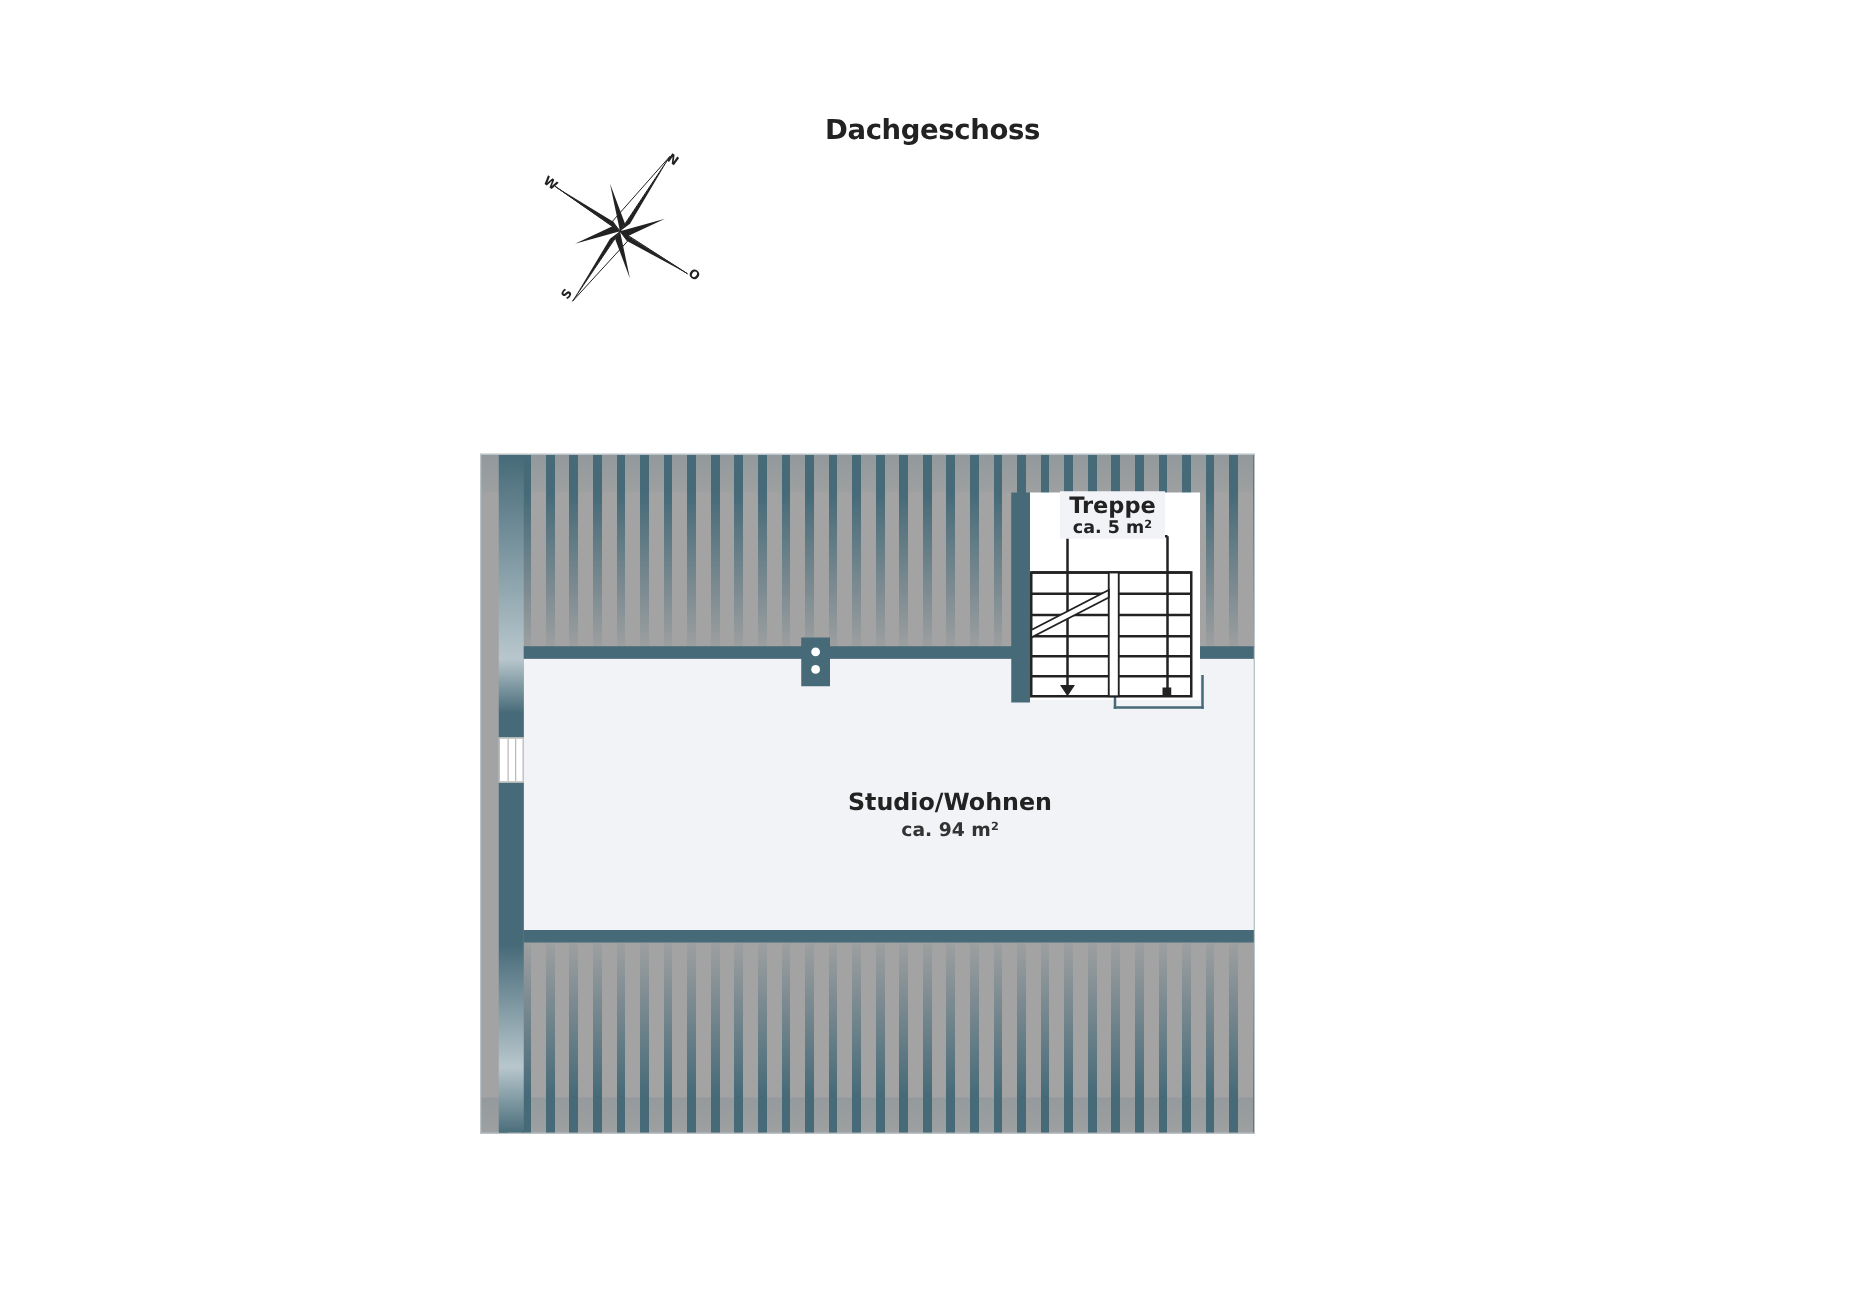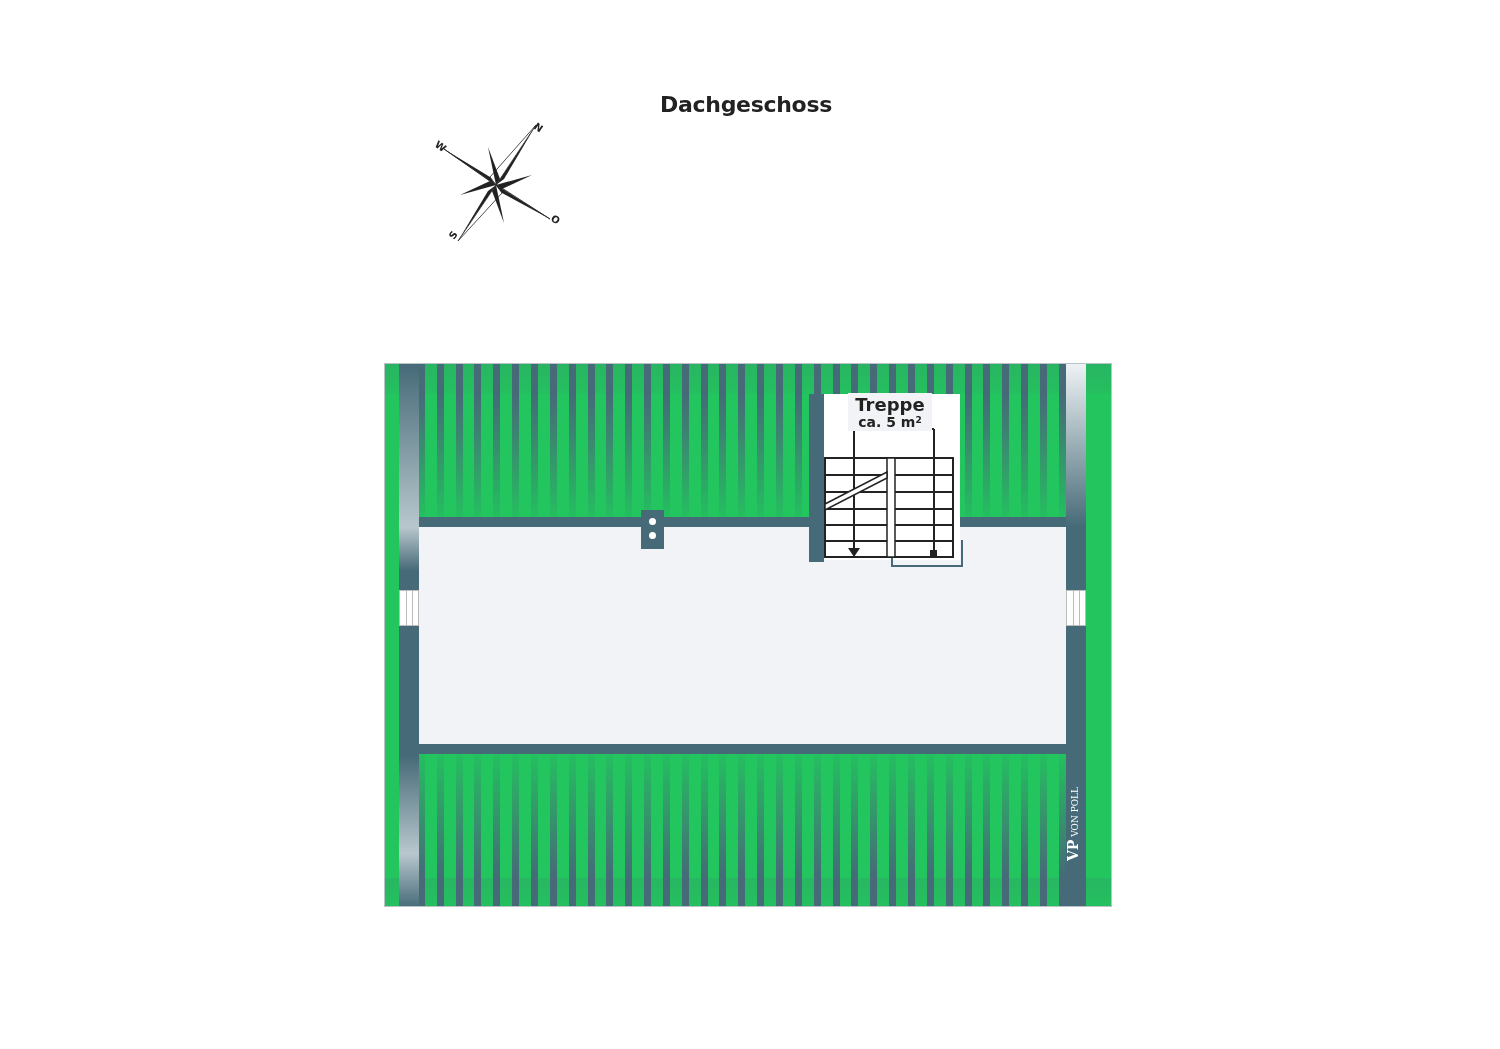--- a/index.html
+++ b/index.html
@@ -1,19 +1,19 @@
 <!DOCTYPE html>
 <html><head>
 <meta charset="utf-8">
 <style>
   html,body{margin:0;padding:0;background:#ffffff;}
   body{width:1500px;height:1049px;position:relative;overflow:hidden;font-family:"DejaVu Sans","Liberation Sans",sans-serif;}
   .title{position:absolute;left:600px;top:76px;width:232px;text-align:right;font-size:22px;font-weight:bold;color:#222;letter-spacing:-0.3px;margin-top:16px;}
   .compass{position:absolute;left:428px;top:112px;width:140px;height:135px;}
-  .plan{position:absolute;left:384px;top:363px;width:728px;height:544px;border:1px solid #b9c3c8;box-sizing:border-box;background:#22c55e;overflow:hidden;}
+  .plan{position:absolute;left:384px;top:363px;width:620px;height:544px;border:1px solid #b9c3c8;box-sizing:border-box;background:#a3a3a3;overflow:hidden;}
   .stripes-top{position:absolute;left:14px;top:0;width:688px;height:155px;
     background:repeating-linear-gradient(90deg,#466a78 0 7px,transparent 7px 18.85px);
     -webkit-mask-image:linear-gradient(180deg,#000 0%,#000 20%,rgba(0,0,0,0.05) 100%);
     mask-image:linear-gradient(180deg,#000 0%,#000 20%,rgba(0,0,0,0.05) 100%);}
   .shade-top{position:absolute;left:0;top:0;width:100%;height:30px;background:linear-gradient(180deg,rgba(70,106,120,0.18),rgba(70,106,120,0.06));}
   .stripes-bot{position:absolute;left:14px;top:390px;width:688px;height:154px;
     background:repeating-linear-gradient(90deg,#466a78 0 7px,transparent 7px 18.85px);
     -webkit-mask-image:linear-gradient(0deg,#000 0%,#000 20%,rgba(0,0,0,0.05) 100%);
     mask-image:linear-gradient(0deg,#000 0%,#000 20%,rgba(0,0,0,0.05) 100%);}
   .shade-bot{position:absolute;left:0;bottom:0;width:100%;height:28px;background:linear-gradient(0deg,rgba(70,106,120,0.06),rgba(70,106,120,0.16));}
@@ -116,20 +116,22 @@
     <polygon points="24,124 36,124 30,133" fill="#222"></polygon>
     <rect x="106" y="126" width="7" height="7" fill="#222"></rect>
   </svg>
 
   <div class="room-label treppe">
     <div class="name">Treppe</div>
     <div class="sub"><span>ca. 5 m</span><sup>2</sup></div>
   </div>
 
   <div class="room-label studio">
+    <div class="name">Studio/Wohnen</div>
+    <div class="sub"><span>ca. 94 m</span><sup>2</sup></div>
   </div>
 
   <div class="logo">
     <div class="logo-text">
       <span class="vp">VP</span>
       <span>VON POLL</span>
     </div>
   </div>
 </div>
 

